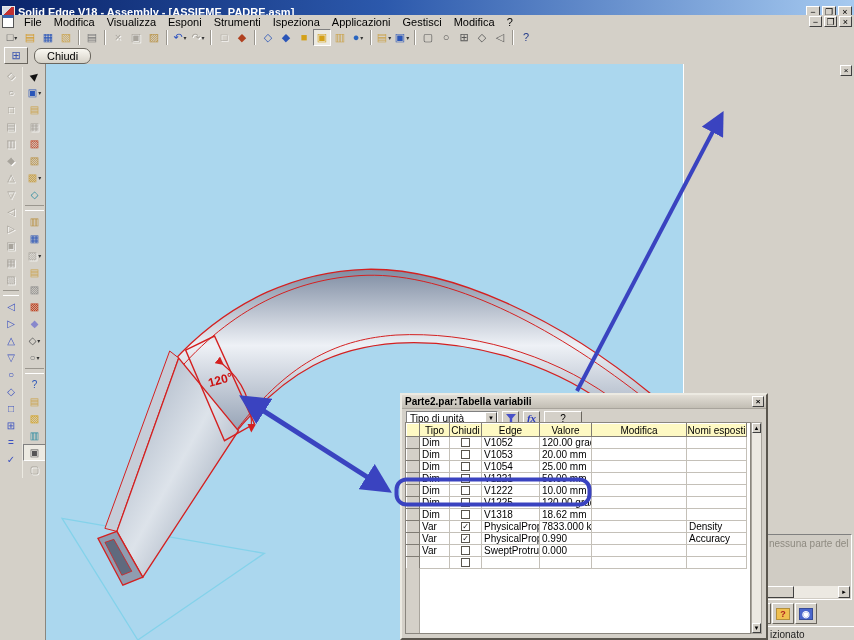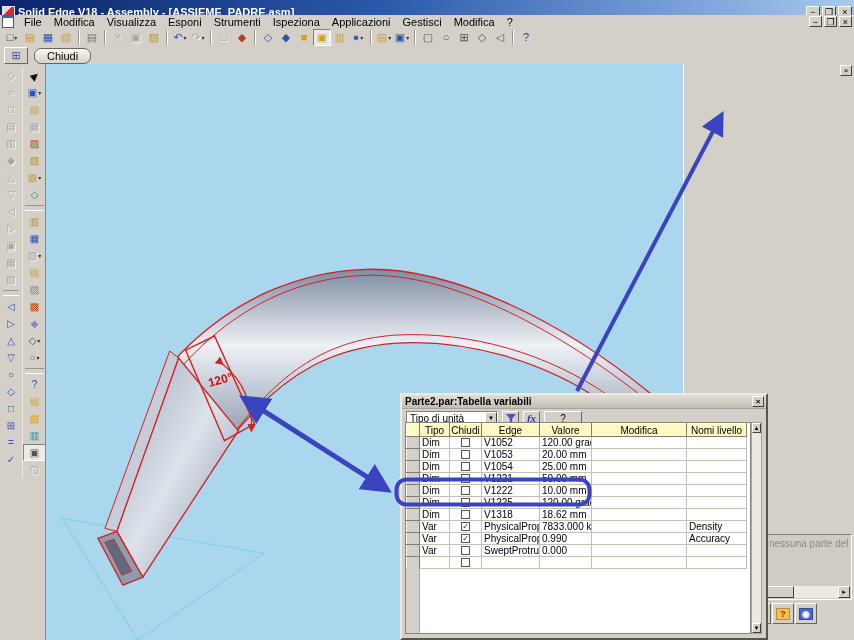--- a/index.html
+++ b/index.html
@@ -474,20 +474,21 @@
         <div class="tab-btn">
           <span class="ticn" style="background: rgb(216, 212, 204); color: rgb(102, 102, 102);">▦</span>
         </div>
         <div class="tab-btn">
           <span class="ticn" style="background: rgb(240, 192, 80); color: rgb(176, 32, 32);">?</span>
         </div>
         <div class="tab-btn">
           <span class="ticn" style="background: rgb(74, 102, 204); color: rgb(255, 255, 255);">◉</span>
         </div>
       </div>
+    <div class="status-strip">izionato</div>
   </div>
 
   <div class="dialog">
     <div class="dlg-title">
       <span>Parte2.par:Tabella variabili</span>
       <div class="dlg-close">×</div>
     </div>
     <div class="dlg-toolbar">
       <div class="combo">
         <span>Tipo di unità</span>
@@ -515,21 +516,21 @@
             <col style="width:60px">
         </colgroup>
         <thead>
           <tr>
             <th></th>
             <th>Tipo</th>
             <th>Chiudi</th>
             <th>Edge</th>
             <th>Valore</th>
             <th>Modifica</th>
-            <th>Nomi livello</th>
+            <th>Nomi esposti</th>
           </tr>
         </thead>
         <tbody id="var-rows">
             <tr>
               <td class="sel"></td>
               <td>Dim</td>
               <td>
                 <div class="cb"></div>
               </td>
               <td>V1052</td>

